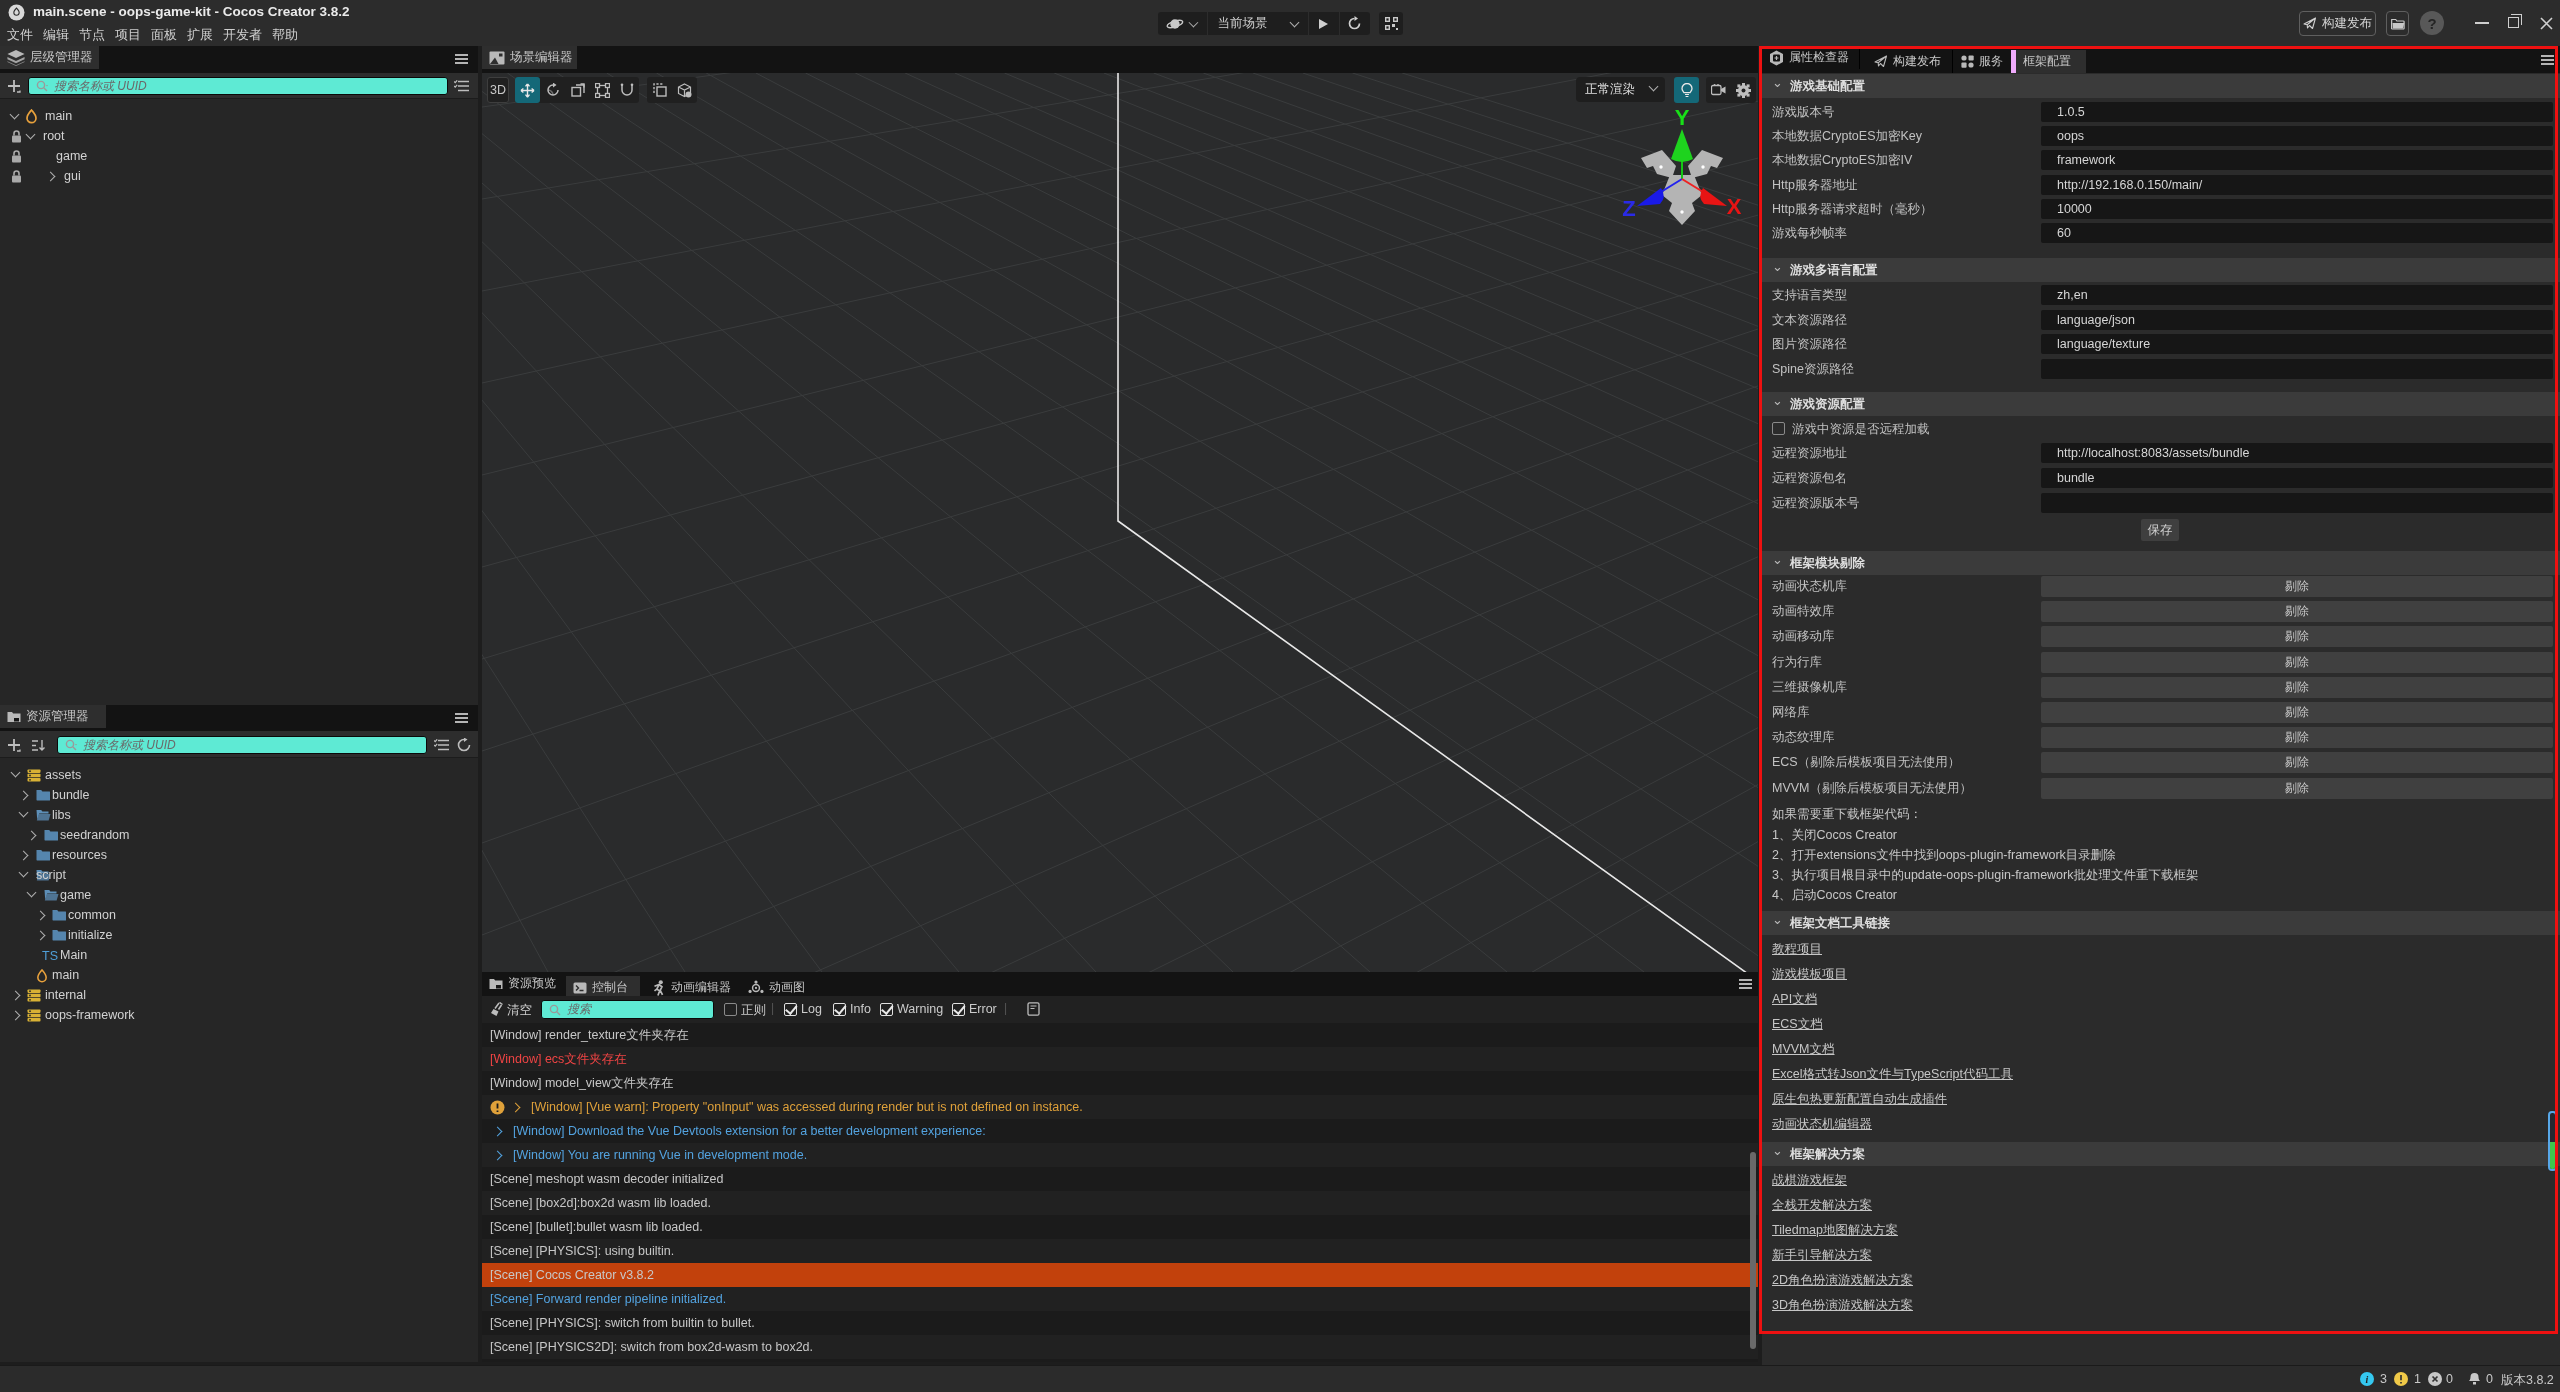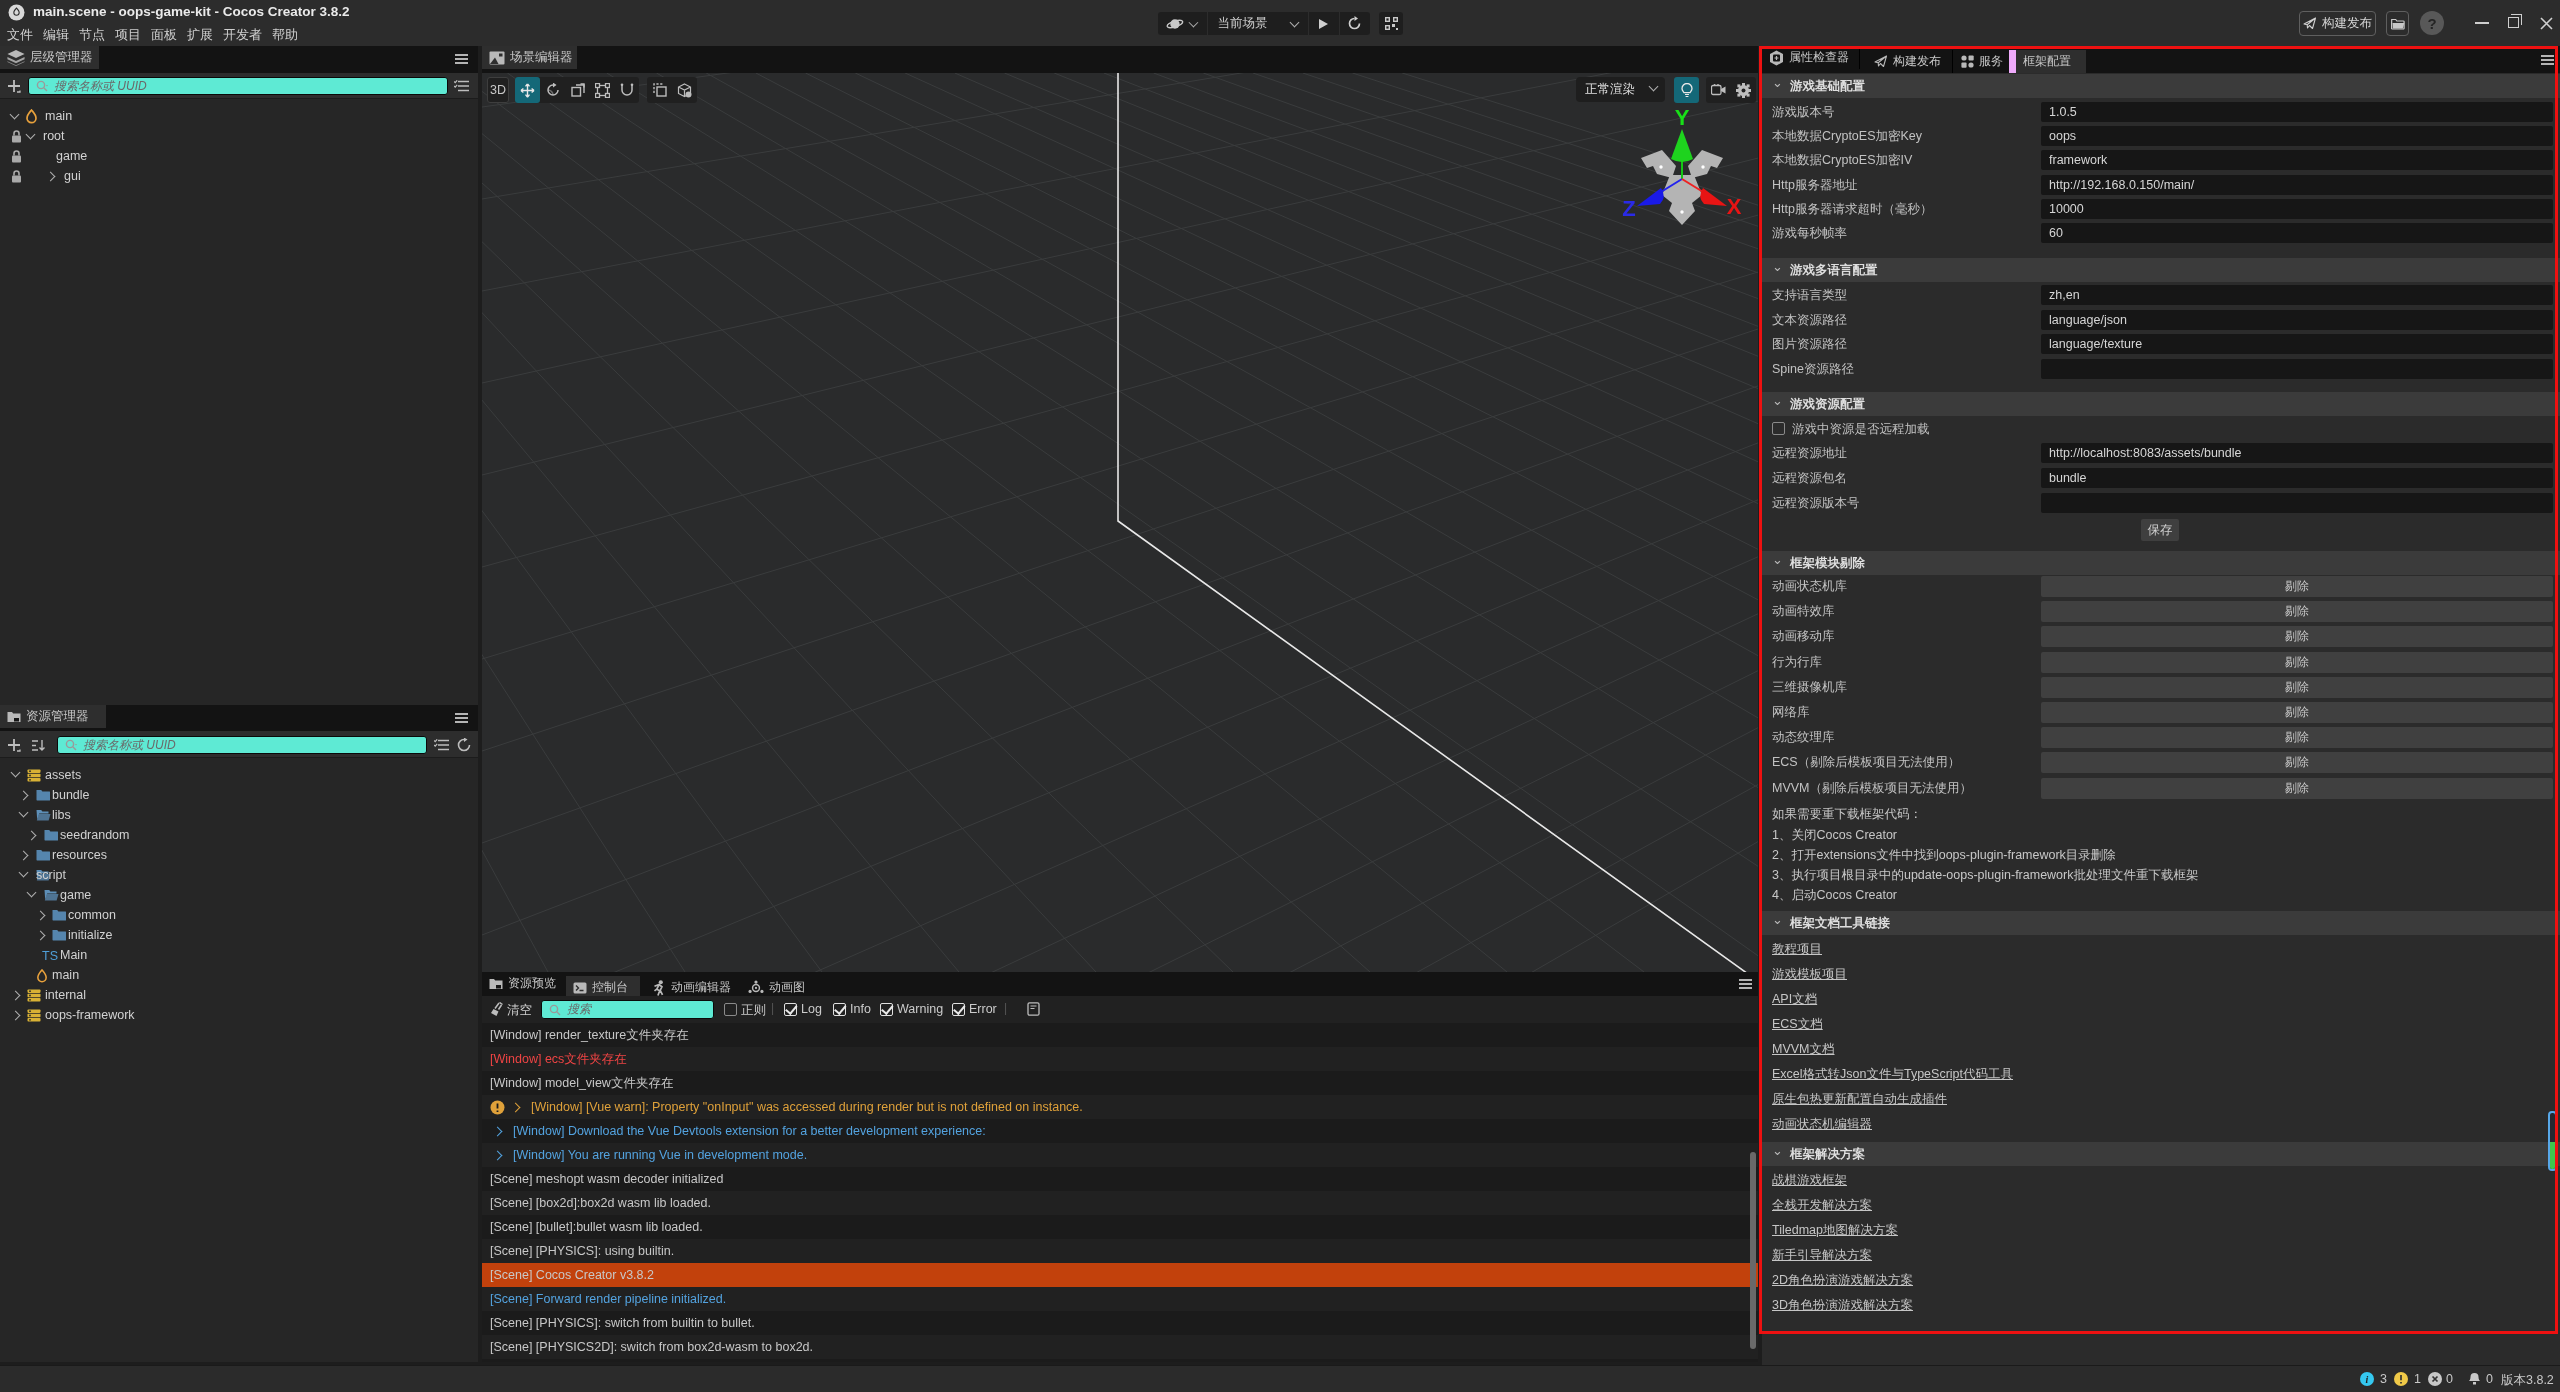--- a/index.html
+++ b/index.html
@@ -9,21 +9,21 @@
 .tabbar{background:#131313;}
 .tab{display:flex;align-items:center;gap:5px;padding:0 7px;height:23px;color:#c8c8c8;white-space:nowrap;overflow:hidden;font-size:12px;}
 .tab svg{flex:none;}
 .tab.active{background:#2e2e2e;}
 .ham{width:13px;height:10px;border-top:2px solid #b4b4b4;border-bottom:2px solid #b4b4b4;}
 .ham:before{content:"";display:block;margin-top:2px;border-top:2px solid #b4b4b4;}
 .srch{background:#5eead4;border:1px solid #0a0a0a;border-radius:3px;display:flex;align-items:center;color:#6e6e6e;}
 .srch .ph{font-style:italic;color:#6a6a6a;}
 .ckbox.abs{position:absolute;}
 svg{display:block;}
-.inp{position:absolute;left:279px;width:512px;height:20px;background:#161616;border-radius:2px;color:#d6d6d6;line-height:20px;padding:0 8px;font-size:12.5px;}
+.inp{position:absolute;left:279px;width:512px;height:20px;background:#161616;border-radius:2px;color:#d6d6d6;line-height:20px;padding:0 16px;font-size:12.5px;}
 .btnrow{position:absolute;left:279px;width:512px;height:21px;background:#404040;border-radius:2px;color:#c8c8c8;text-align:center;line-height:21px;font-size:12px;}
 .sechead{position:absolute;left:0;width:798px;height:24px;background:#3b3b3b;color:#dedede;font-weight:bold;font-size:12.5px;line-height:24px;padding-left:28px;}
 .sechead:before{content:"\2304";position:absolute;left:10px;top:-3px;font-weight:normal;color:#bbb;font-size:13px;}
 .flabel{position:absolute;left:10px;font-size:12.5px;color:#c2c2c2;line-height:20px;}
 .link{position:absolute;left:10px;font-size:12.5px;color:#c6c6c6;text-decoration:underline;line-height:20px;}
 .treerow{position:absolute;left:0;width:100%;height:20px;display:flex;align-items:center;font-size:12.5px;color:#d2d2d2;}
 .chev{width:7px;height:7px;border-right:1.6px solid #b0b0b0;border-bottom:1.6px solid #b0b0b0;display:inline-block;}
 .chev.down{transform:rotate(45deg);margin-top:-3px;}
 .chev.right{transform:rotate(-45deg);}
 .ckbox{width:13px;height:13px;border:1px solid #8a8a8a;border-radius:2px;display:inline-block;position:relative;}
@@ -684,21 +684,21 @@
             <path d="M5.5 8 h4 M7.5 6 v4" stroke="#b9b9b9" stroke-width="1.2"></path>
           </svg>
     <span>属性检查器</span>
         </div>
   <div class="tab abs" style="left:105px;top:4px;width:86px;border-right:1px solid #000;">
     <svg width="14" height="13" viewBox="0 0 14 13">
             <path d="M1 7 L12.5 1 L9.5 11.5 L6.5 8.5 L4.5 11 L4.2 7.8 Z M12.5 1 L4.2 7.8" stroke="#b9b9b9" stroke-width="1.1" fill="none" stroke-linejoin="round"></path>
           </svg>
     <span>构建发布</span>
         </div>
-  <div class="tab abs" style="left:192px;top:4px;width:62px;border-right:7px solid #f0abfc;">
+  <div class="tab abs" style="left:192px;top:4px;width:62px;border-right:5px solid #f0abfc;">
     <svg width="13" height="13" viewBox="0 0 13 13">
             <g fill="#b9b9b9">
               <circle cx="3" cy="3" r="2.6"></circle>
               <rect x="7.5" y="0.4" width="5.2" height="5.2" rx="1"></rect>
               <rect x="0.4" y="7.5" width="5.2" height="5.2" rx="1"></rect>
               <circle cx="10" cy="10" r="2.6"></circle>
             </g>
           </svg>
     <span>服务</span>
         </div>

